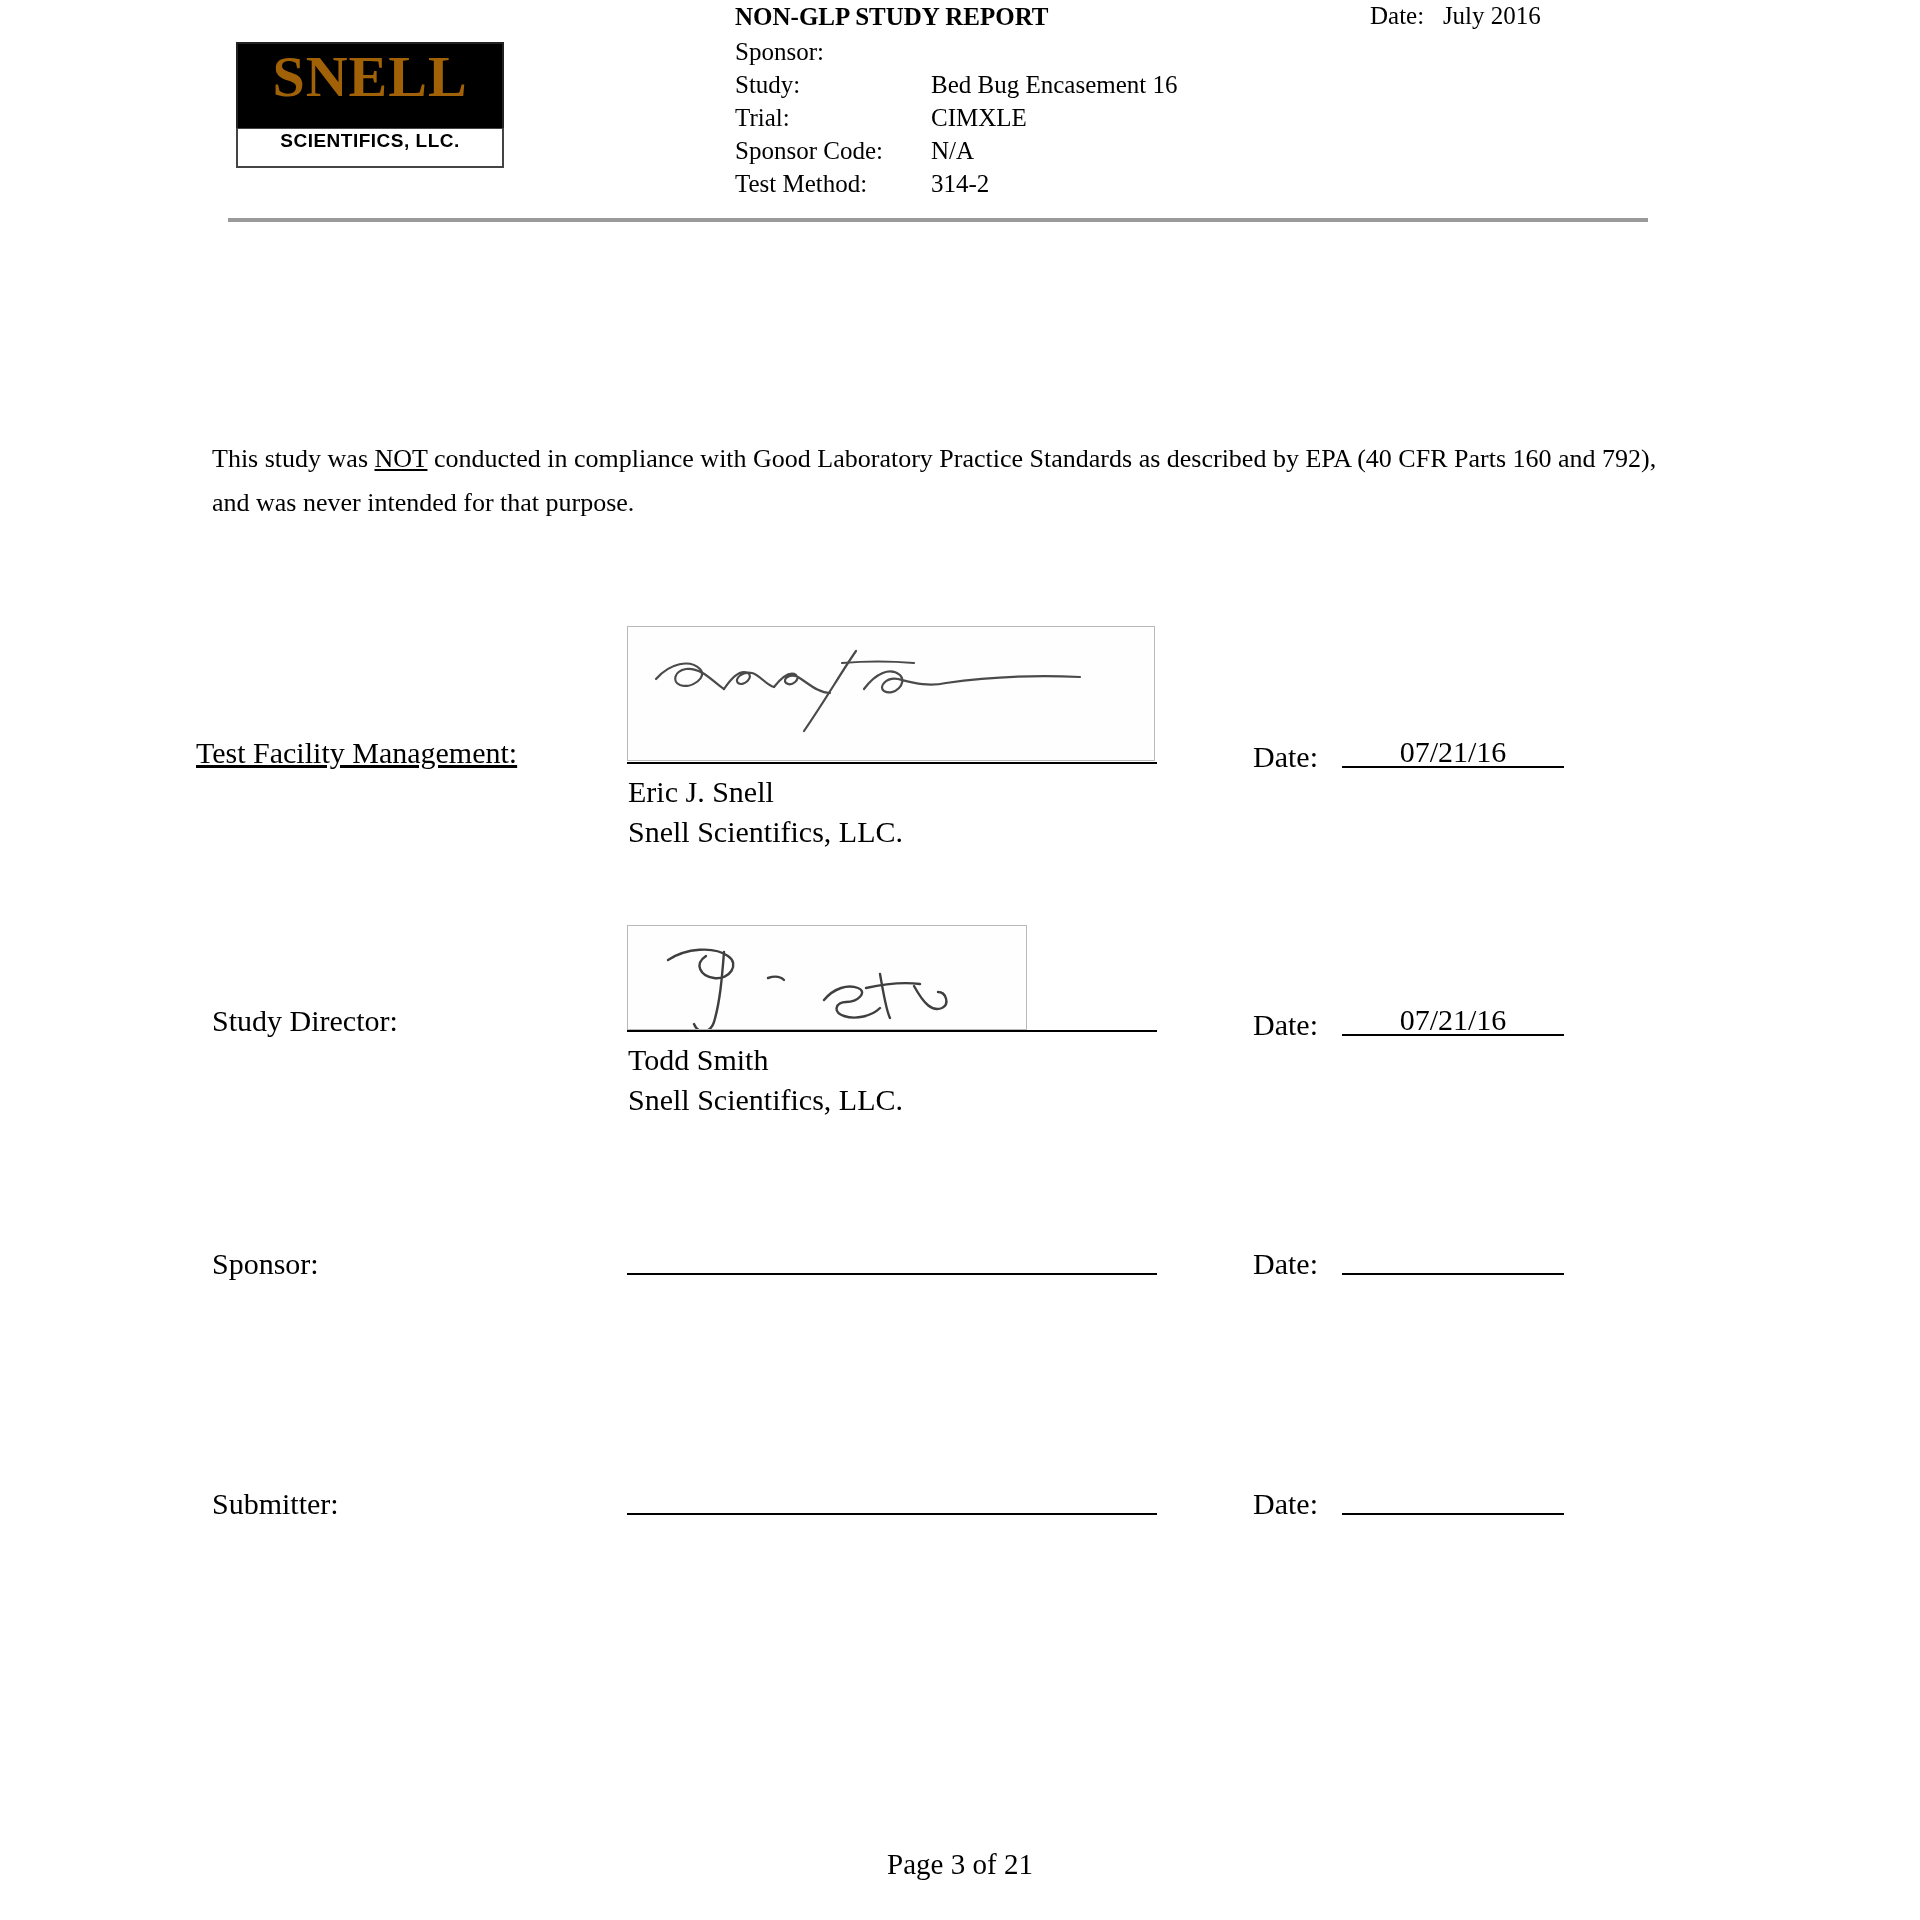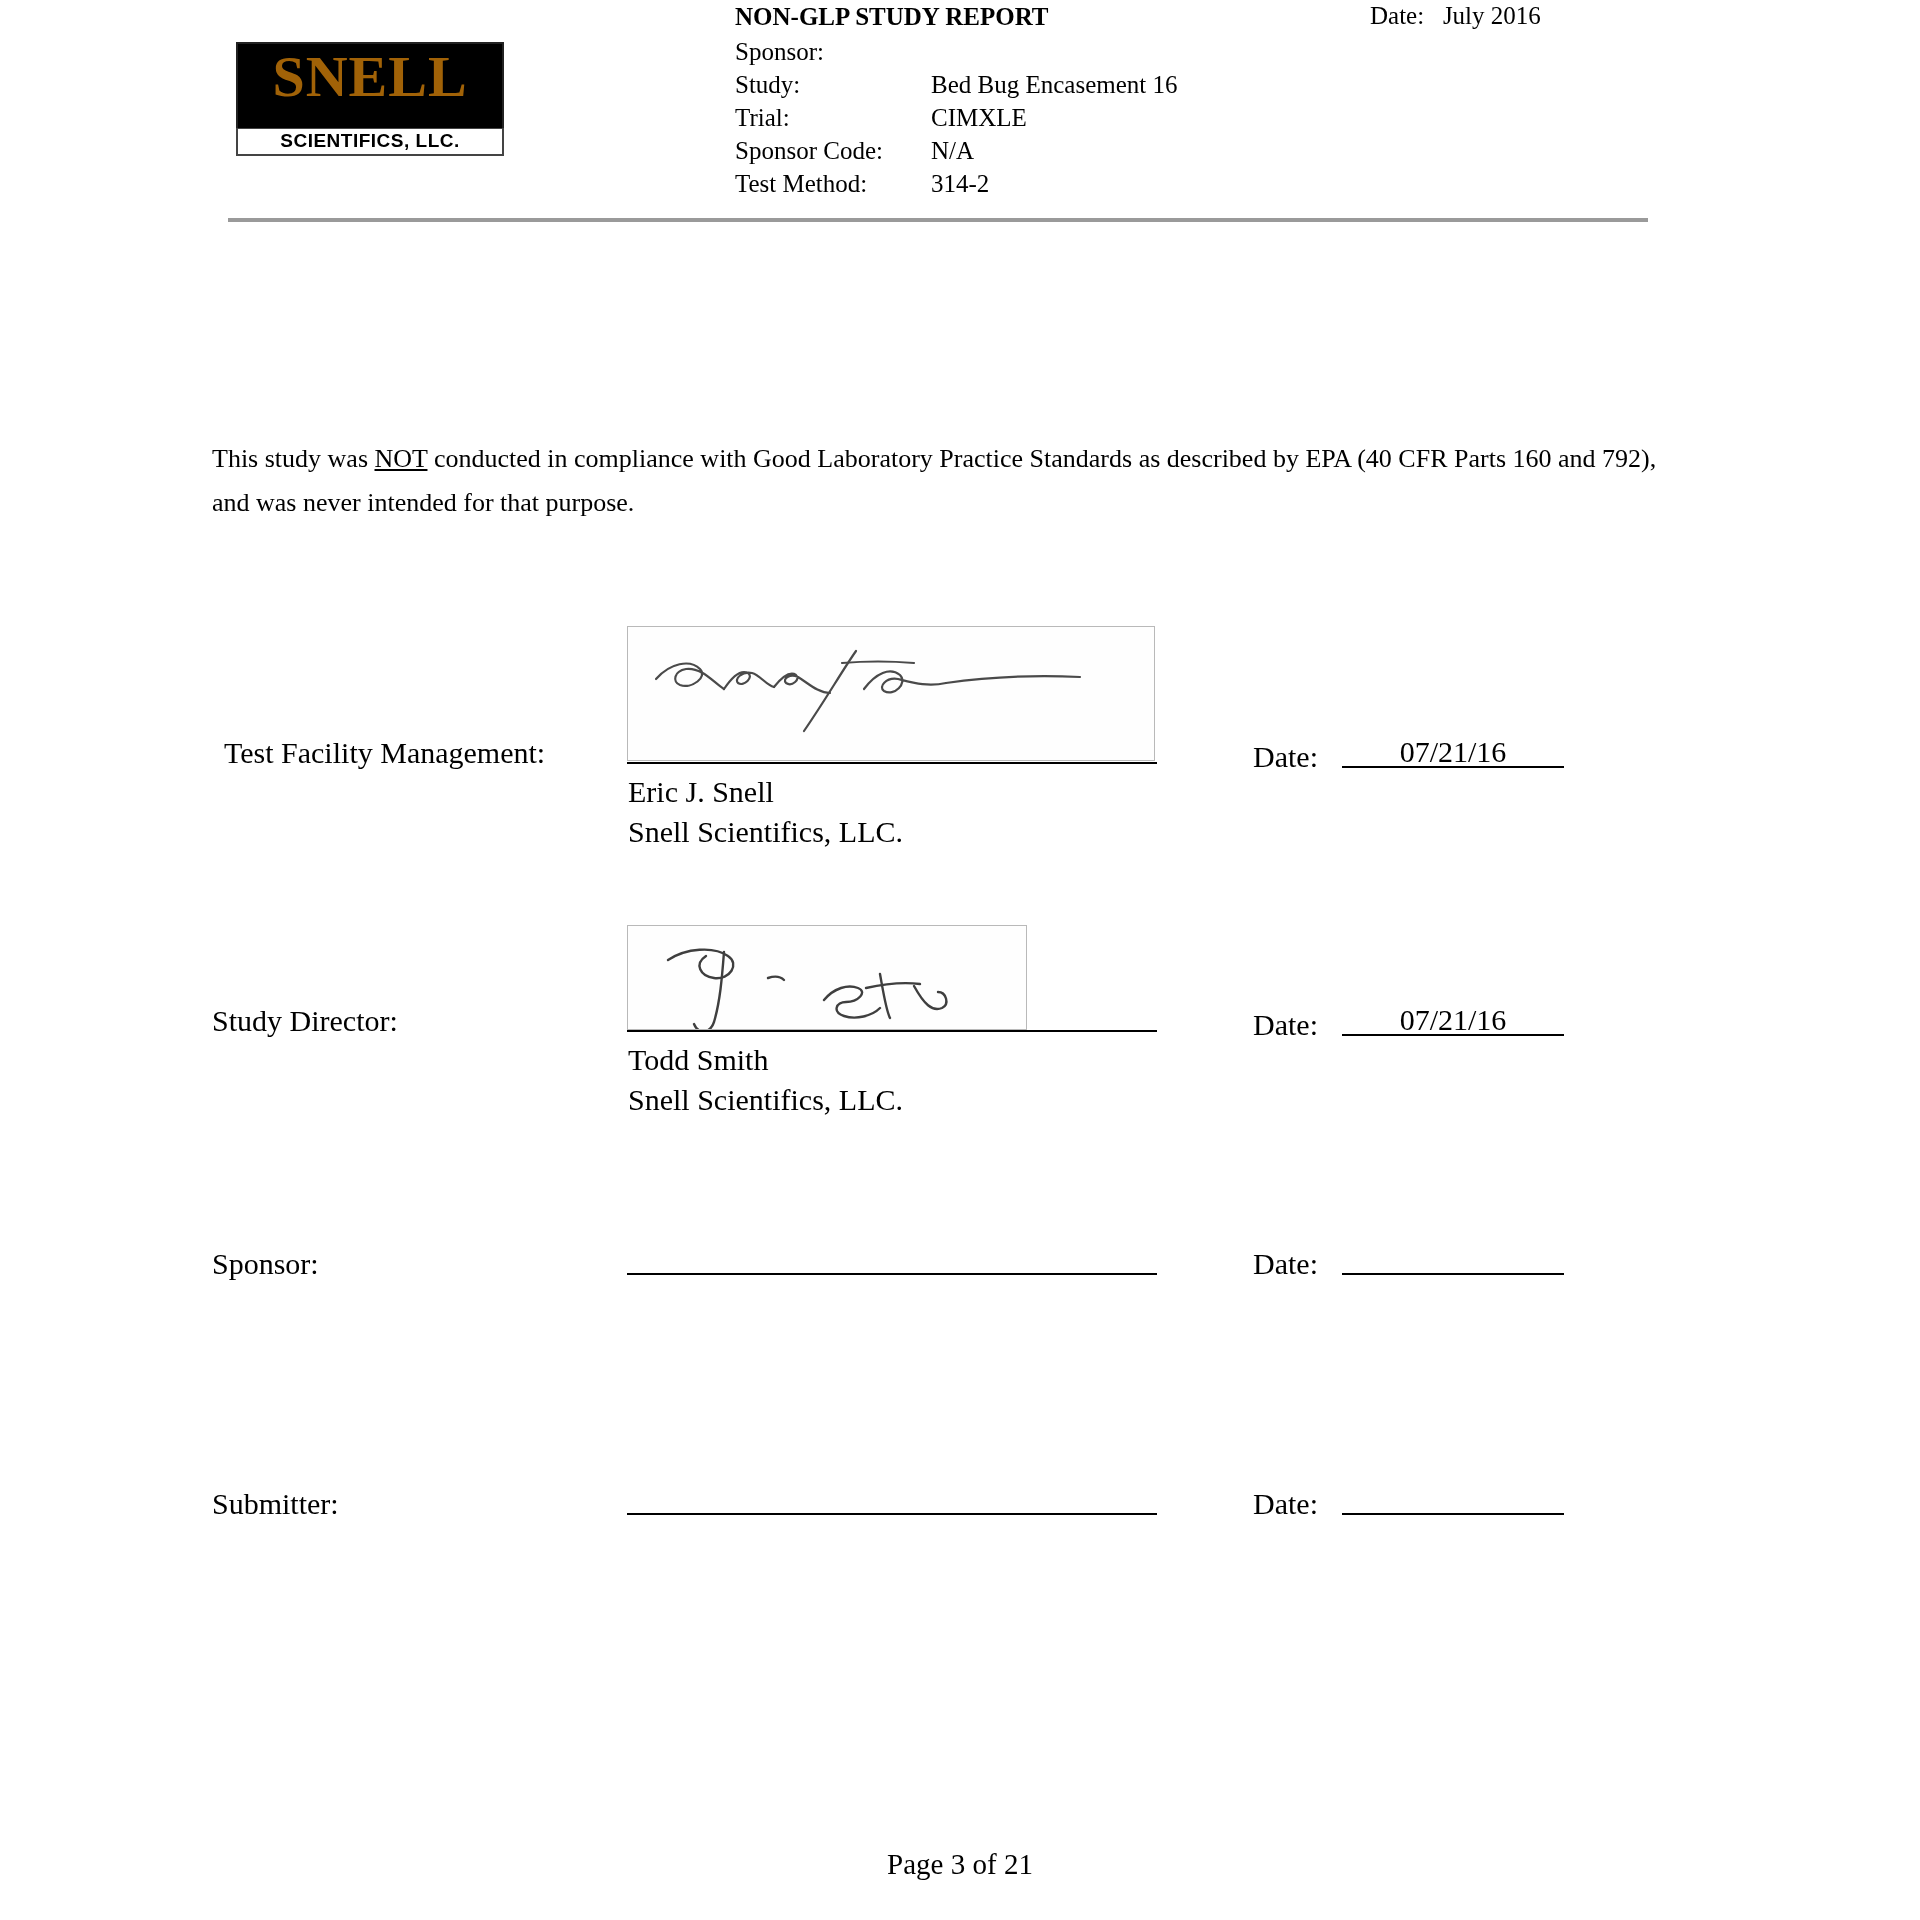--- a/index.html
+++ b/index.html
@@ -49,21 +49,21 @@
     box-sizing: border-box;
   }
   .logo-sub {
     border: 2px solid #444;
     border-top: 1px solid #444;
     font-family: "Liberation Sans", sans-serif;
     font-size: 19px;
     font-weight: bold;
     letter-spacing: 0.5px;
     text-align: center;
-    padding: 1px 0 2px 0;
+    padding: 1px 0 14px 0;
     box-sizing: border-box;
   }
 
   .hdr-block {
     position: absolute;
     left: 735px;
     top: 0px;
     font-size: 25px;
     line-height: 33px;
   }
@@ -221,21 +221,21 @@
       &nbsp;
       <span>July 2016</span>
     </div>
   </div>
 
   <div class="rule"></div>
 
 
   <div class="para"><span>This study was </span><u>NOT</u><span> conducted in compliance with Good Laboratory Practice Standards as described by EPA (40 CFR Parts 160 and 792), and was never intended for that purpose.</span></div>
 
-  <div class="sig-label" style="left:224px; top:736px;">Test Facility Management:</div>
+  <div class="sig-label" style="left:196px; top:736px;text-decoration:underline;">Test Facility Management:</div>
   <div class="scan-box" style="left:627px; top:626px; width:528px; height:135px;">
     <svg width="526" height="133" viewBox="0 0 526 133" xmlns="http://www.w3.org/2000/svg">
       <g fill="none" stroke="#4a4a4a" stroke-width="2.2" stroke-linecap="round">
         <path d="M28 52 C42 36, 62 32, 72 42 C80 50, 64 62, 52 58 C44 55, 46 44, 58 42 C74 40, 86 56, 96 62"></path>
         <path d="M96 62 C104 50, 112 42, 120 46 C126 50, 116 60, 110 56 C106 52, 114 44, 124 46 C132 48, 138 58, 146 60"></path>
         <path d="M146 60 C154 50, 162 44, 168 48 C173 52, 164 60, 158 56 C154 52, 162 46, 170 50 C180 56, 190 66, 202 66"></path>
         <path d="M228 24 C214 44, 198 72, 176 104"></path>
         <path d="M214 36 C238 34, 262 34, 286 36"></path>
         <path d="M236 62 C248 46, 262 40, 272 48 C280 56, 266 70, 256 64 C250 60, 258 50, 270 52 C286 56, 300 60, 318 56"></path>
         <path d="M318 56 C360 50, 410 48, 452 50"></path>

